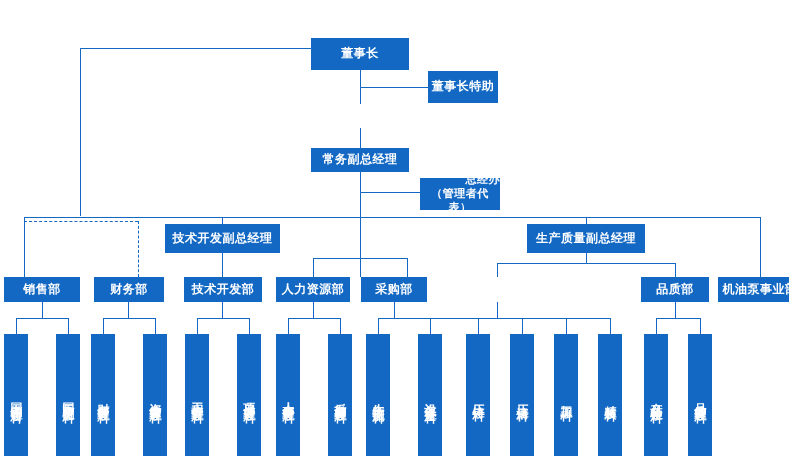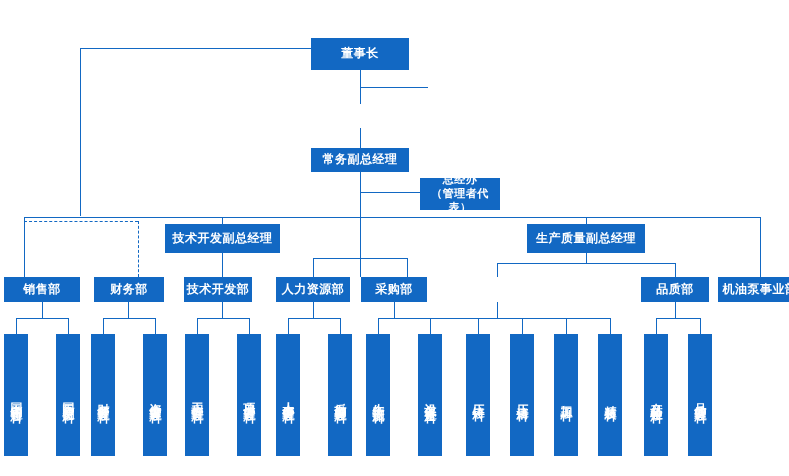--- a/index.html
+++ b/index.html
@@ -16,21 +16,21 @@
     color:#ffffff;
     display:flex;
     align-items:center;
     justify-content:center;
     text-align:center;
     line-height:1.15;
     box-sizing:border-box;
     font-size:12px;
     letter-spacing:0.5px;
   }
-  .node.two-line{line-height:1.25;}
+  .node.two-line{line-height:1.25;align-items:flex-end;}
   .vert{
     position:absolute;
     background:#1268c3;
     color:#ffffff;
     display:flex;
     align-items:center;
     justify-content:center;
     text-align:center;
     box-sizing:border-box;
     font-size:12px;
@@ -119,36 +119,37 @@
   <div class="ln v" style="left:566px;top:318px;height:16px;"></div>
   <div class="ln v" style="left:610px;top:318px;height:16px;"></div>
 
   <div class="ln v" style="left:675px;top:302px;height:16px;"></div>
   <div class="ln h" style="left:656px;top:318px;width:44px;"></div>
   <div class="ln v" style="left:656px;top:318px;height:16px;"></div>
   <div class="ln v" style="left:700px;top:318px;height:16px;"></div>
 
   <div class="node" style="left:311px;top:38px;width:98px;height:32px;">董事长</div>
 
+  <div class="node" style="left:428px;top:71px;width:70px;height:32px;">董事长特助</div>
 
 
   <div class="node" style="left:311px;top:148px;width:98px;height:24px;">常务副总经理</div>
 
   <div class="node two-line" style="left:420px;top:178px;width:80px;height:32px;flex-direction:column;font-size:11px;">
     <span>总经办</span>
     <span>（管理者代表）</span>
   </div>
 
   <div class="node" style="left:165px;top:224px;width:115px;height:29px;">技术开发副总经理</div>
 
   <div class="node" style="left:527px;top:224px;width:118px;height:29px;">生产质量副总经理</div>
 
   <div class="node" style="left:4px;top:277px;width:76px;height:25px;">销售部</div>
   <div class="node" style="left:94px;top:277px;width:70px;height:25px;">财务部</div>
-  <div class="node" style="left:184px;top:277px;width:68px;height:25px;">技术开发部</div>
+  <div class="node" style="left:184px;top:277px;width:78px;height:25px;">技术开发部</div>
   <div class="node" style="left:276px;top:277px;width:74px;height:25px;">人力资源部</div>
   <div class="node" style="left:361px;top:277px;width:66px;height:25px;">采购部</div>
   <div class="node" style="left:641px;top:277px;width:68px;height:25px;">品质部</div>
   <div class="node" style="left:718px;top:277px;width:84px;height:25px;">机油泵事业部</div>
 
   <div class="vert" style="left:4px;top:334px;width:24px;height:122px;">国内销售科</div>
   <div class="vert" style="left:56px;top:334px;width:24px;height:122px;">国际贸易科</div>
 
   <div class="vert" style="left:91px;top:334px;width:24px;height:122px;">财务管理科</div>
   <div class="vert" style="left:143px;top:334px;width:24px;height:122px;">资金管理科</div>

